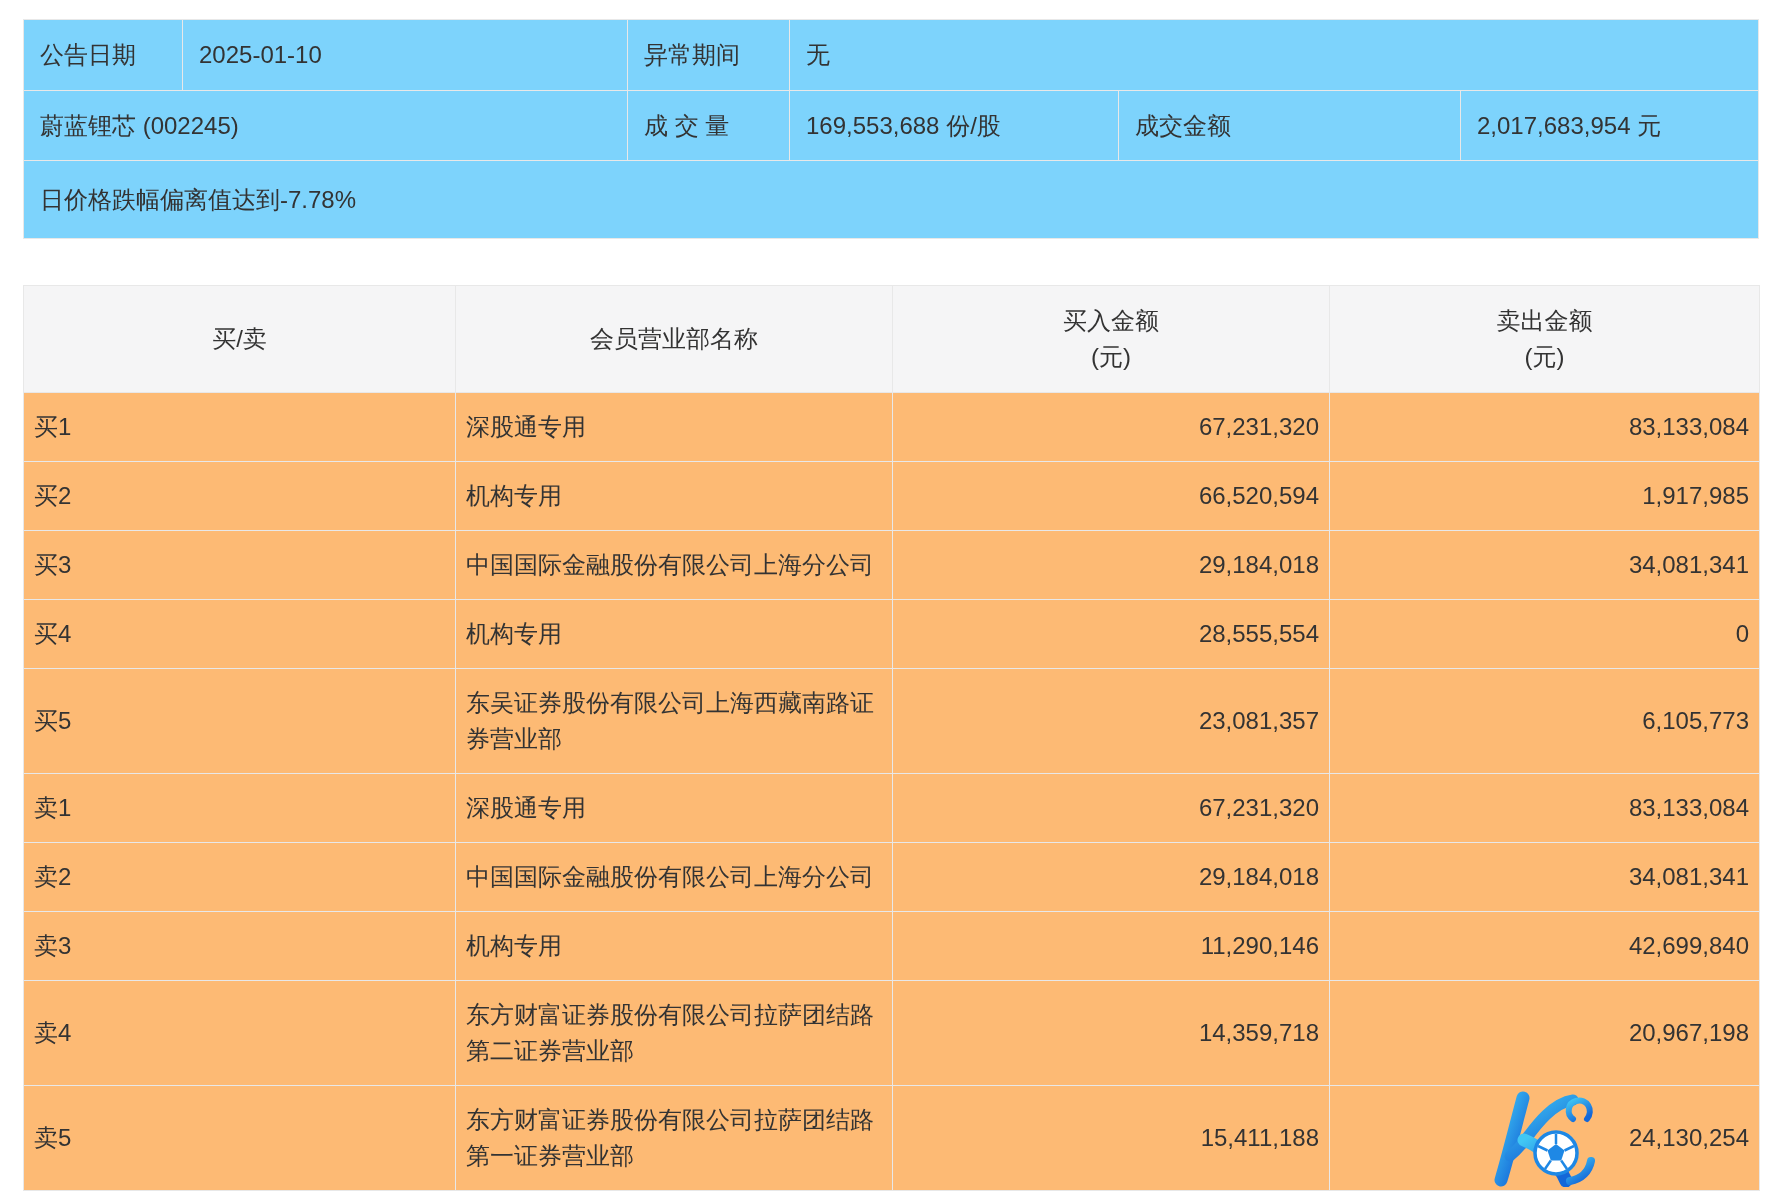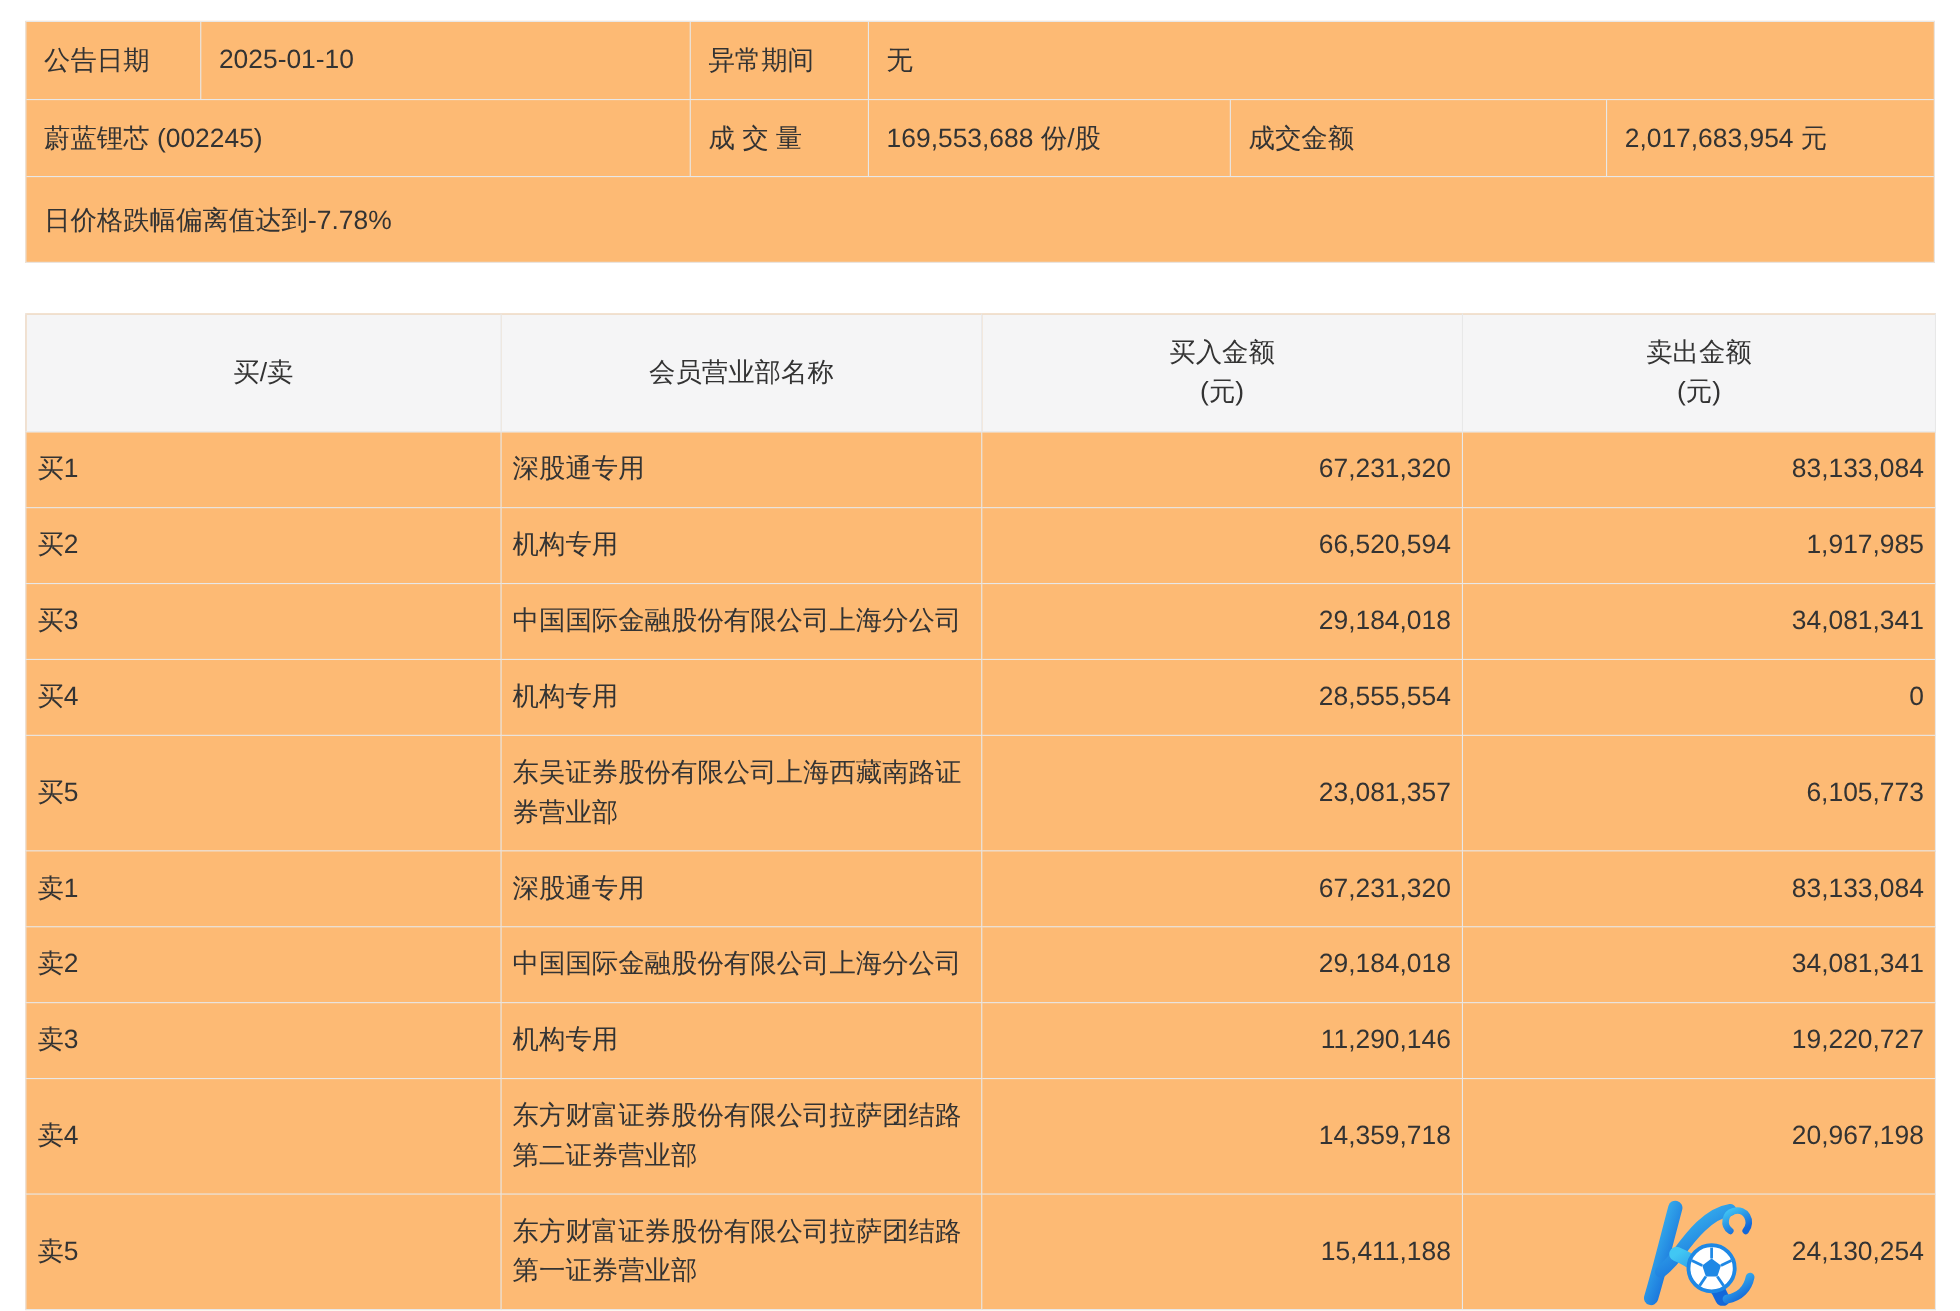--- a/index.html
+++ b/index.html
@@ -21,21 +21,21 @@
     position:relative;
     width:1782px;height:1192px;
     background:var(--page-bg);
     overflow:hidden;
     font-size:24px;
   }
   
   .summary{
     position:absolute;left:23px;top:19px;width:1736px;
     border:1px solid var(--border-color);
-    background:#fdba74;
+    background:#7dd3fc;
   }
   .s-row{display:flex;border-bottom:1px solid var(--border-color);}
   .s-row:last-child{border-bottom:none;justify-content:flex-end;}
   .s-row-1{height:71px;}
   .s-row-2{height:70px;}
   .s-row-3{height:77px;}
   .s-cell{
     display:flex;align-items:center;
     padding-left:16px;padding-right:12px;
     border-right:1px solid var(--border-color);
@@ -181,21 +181,21 @@
       <tr>
         <td class="c-side">卖2</td>
         <td class="c-branch">中国国际金融股份有限公司上海分公司</td>
         <td class="c-buy">29,184,018</td>
         <td class="c-sell">34,081,341</td>
       </tr>
       <tr>
         <td class="c-side">卖3</td>
         <td class="c-branch">机构专用</td>
         <td class="c-buy">11,290,146</td>
-        <td class="c-sell">19,220,727</td>
+        <td class="c-sell">42,699,840</td>
       </tr>
       <tr>
         <td class="c-side">卖4</td>
         <td class="c-branch">东方财富证券股份有限公司拉萨团结路第二证券营业部</td>
         <td class="c-buy">14,359,718</td>
         <td class="c-sell">20,967,198</td>
       </tr>
       <tr>
         <td class="c-side">卖5</td>
         <td class="c-branch">东方财富证券股份有限公司拉萨团结路第一证券营业部</td>

